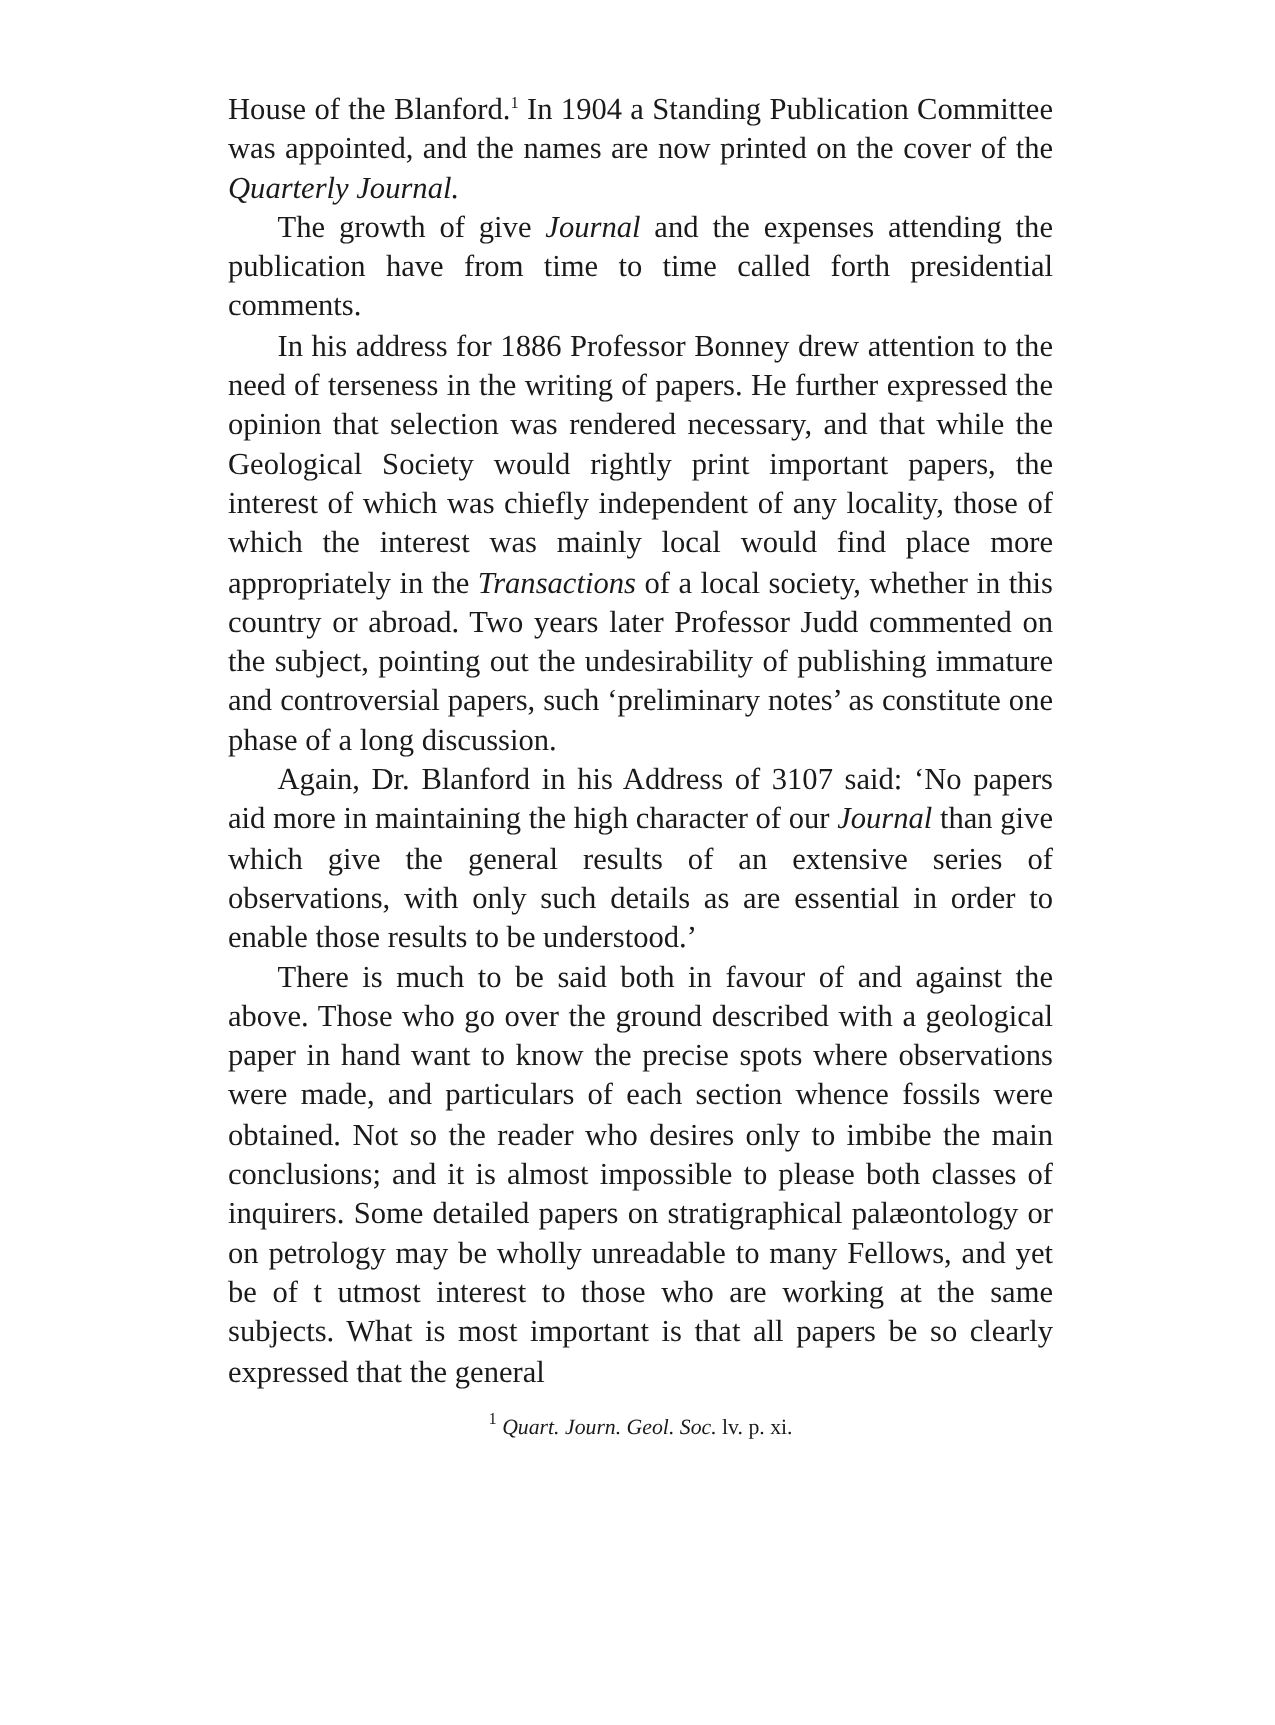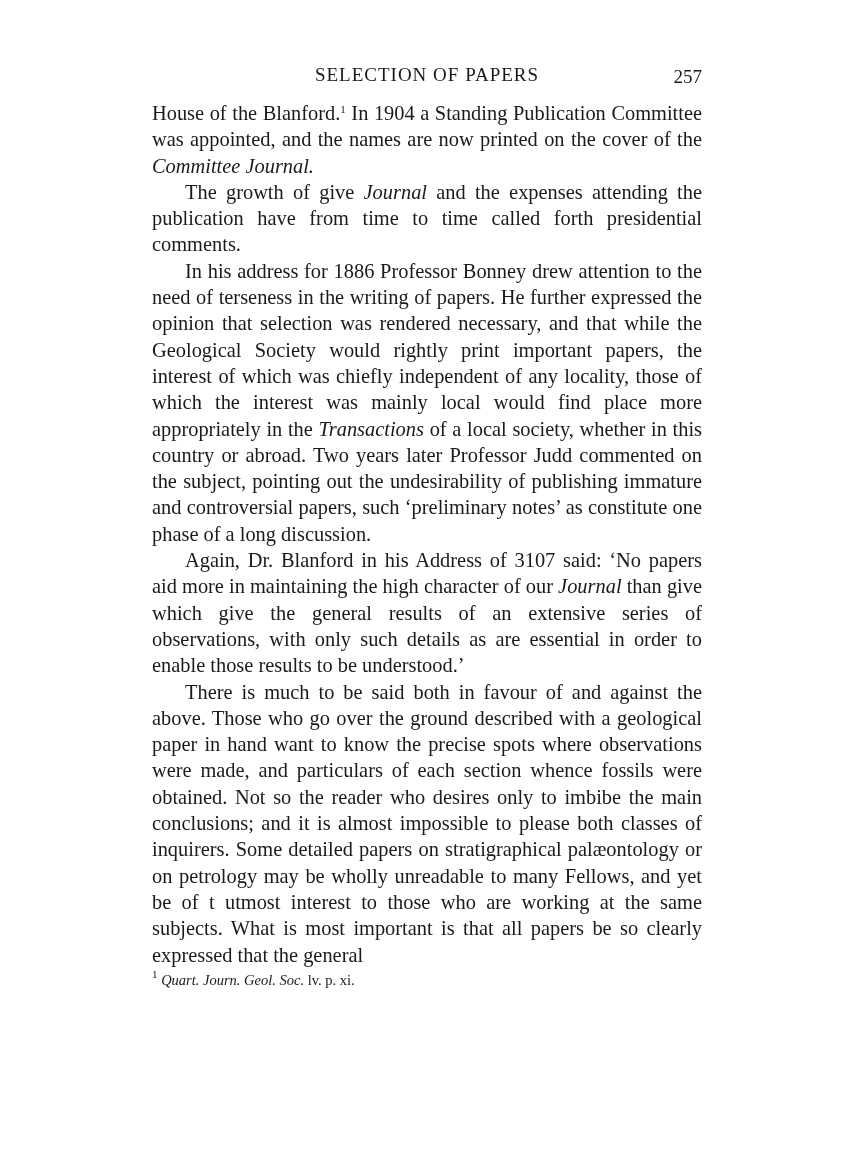--- a/index.html
+++ b/index.html
@@ -6,35 +6,31 @@
   body { width: 850px; height: 1150px; position: relative; overflow: hidden;
          font-family: "Liberation Serif", "DejaVu Serif", serif; color: #1a1a1a; }
   .page { position: absolute; left: 152px; top: 60px; width: 550px; }
   .header { position: relative; height: 40px; }
   .running-title { position: absolute; left: 0; right: 0; top: 4px; text-align: center;
                    font-size: 19px; letter-spacing: 1px; }
   .page-number { position: absolute; right: 0; top: 6px; font-size: 19px; }
   .body-text { font-size: 20.4px; line-height: 26.3px; text-align: justify; }
   .body-text p { margin: 0; }
   .body-text p.indent { text-indent: 33px; }
-  .footnote { font-size: 14.5px; margin-top: 4px; }
+  .footnote { text-align: center; font-size: 14.5px; margin-top: 16px; }
   sup { font-size: 11px; vertical-align: 7px; line-height: 0; }
   i { font-style: italic; }
 </style>
 </head>
 <body>
 
 <div class="page">
-  <div class="header">
-    <div class="running-title">SELECTION OF PAPERS</div>
-    <div class="page-number">257</div>
-  </div>
 
   <div class="body-text" id="body-text">
-      <p><span>House of the Blanford.</span><sup>1</sup><span>  In 1904 a Standing Publication Committee was appointed, and the names are now printed on the cover of the </span><i>Committee Journal.</i></p>
+      <p><span>House of the Blanford.</span><sup>1</sup><span>  In 1904 a Standing Publication Committee was appointed, and the names are now printed on the cover of the </span><i>Quarterly Journal.</i></p>
       <p class="indent"><span>The growth of give </span><i>Journal</i><span> and the expenses attending the publication have from time to time called forth presidential comments.</span></p>
       <p class="indent"><span>In his address for 1886 Professor Bonney drew attention to the need of terseness in the writing of papers.  He further expressed the opinion that selection was rendered necessary, and that while the Geological Society would rightly print important papers, the interest of which was chiefly independent of any locality, those of which the interest was mainly local would find place more appropriately in the </span><i>Transactions</i><span> of a local society, whether in this country or abroad.  Two years later Professor Judd commented on the subject, pointing out the undesirability of publishing immature and controversial papers, such ‘preliminary notes’ as constitute one phase of a long discussion.</span></p>
       <p class="indent"><span>Again, Dr. Blanford in his Address of 3107 said: ‘No papers aid more in maintaining the high character of our </span><i>Journal</i><span> than give which give the general results of an extensive series of observations, with only such details as are essential in order to enable those results to be understood.’</span></p>
       <p class="indent"><span>There is much to be said both in favour of and against the above.  Those who go over the ground described with a geological paper in hand want to know the precise spots where observations were made, and particulars of each section whence fossils were obtained.  Not so the reader who desires only to imbibe the main conclusions; and it is almost impossible to please both classes of inquirers. Some detailed papers on stratigraphical palæontology or on petrology may be wholly unreadable to many Fellows, and yet be of t    utmost interest to those who are working at the same subjects.  What is most important is that all papers be so clearly expressed that the general</span></p>
     </div>
 
   <div class="footnote">
     <sup>1</sup>
     <i>Quart. Journ. Geol. Soc.</i>
     <span>lv. p. xi.</span>

